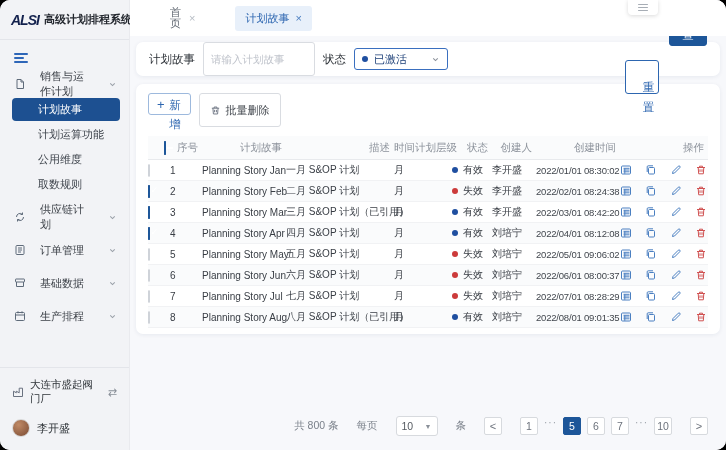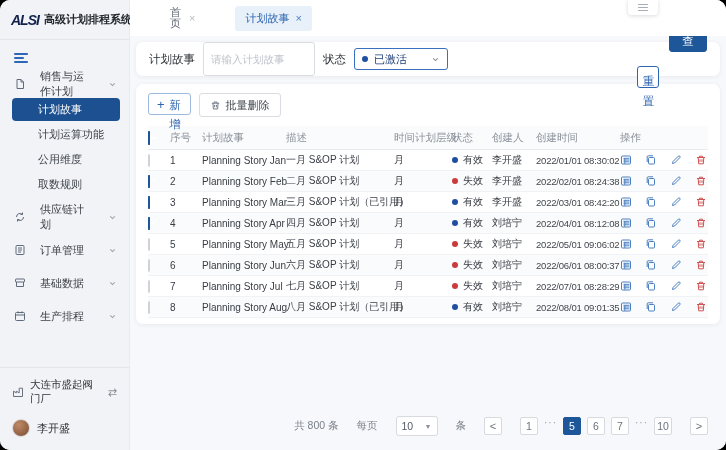--- a/index.html
+++ b/index.html
@@ -47,35 +47,35 @@
   .flabel { font-size:11.5px; color:#2b3036; white-space:nowrap; }
   .story-input { width:112px; height:22px; border:1px solid #d9dce1; border-radius:3px; font-size:10.5px; padding:16px 7px; color:#333; outline:none; font-family:inherit; }
   .story-input::placeholder { color:#c0c4cc; }
   .status-select { width:94px; height:22px; border:1px solid #3a6fbf; border-radius:3px; display:flex; align-items:center; gap:6px; padding:0 7px; font-size:11px; color:#1c3f77; cursor:pointer; background:#fff; }
   .dot { width:6px; height:6px; border-radius:50%; flex:none; }
   .dot.blue { background:#1f4fa0; }
   .dot.red { background:#cc3b3b; }
   .status-select .chev { margin-left:auto; color:#8a9099; display:flex; }
   .filter-actions { margin-left:auto; display:flex; gap:10px; }
   .btn { font-family:inherit; cursor:pointer; border-radius:3px; font-size:11.5px; }
-  .btn-reset { width:22px; height:22px; background:#fff; border:1px solid #2d66b0; color:#2d66b0; padding:4px; overflow:visible;margin-top:36px; }
+  .btn-reset { width:22px; height:22px; background:#fff; border:1px solid #2d66b0; color:#2d66b0; padding:16px; overflow:visible;margin-top:36px; }
   .btn-reset .wrap, .btn-query .wrap { display:block; width:13px; margin:0 auto; line-height:20px; word-break:break-all; }
   .btn-query { width:38px; height:22px; background:#1d5699; border:1px solid #1d5699; color:#fff; padding:0; overflow:hidden; }
 
   
   .table-card { padding:9px 12px 6px; flex:none; }
   .toolbar { display:flex; gap:8px; margin-bottom:9px; }
   .btn-add { height:22px; background:#fff; border:1px solid #9db9dd; color:#2d66b0; display:flex; align-items:flex-start; padding:2px 8px 0; gap:4px; overflow:visible; position:relative; z-index:2; }
   .btn-add .plus { font-size:13px; line-height:17px; }
   .btn-add .wrap { display:block; width:13px; line-height:19px; word-break:break-all; text-align:center; }
-  .btn-batch { height:24px; background:#fff; border:1px solid #d9dce1; color:#41464d; display:flex; align-items:center; padding:0 10px; gap:5px; font-size:11px; }
+  .btn-batch { height:34px; background:#fff; border:1px solid #d9dce1; color:#41464d; display:flex; align-items:center; padding:0 10px; gap:5px; font-size:11px; }
   .btn-batch .ticon { color:#6a7280; display:flex; }
 
   .thead, .trow { display:grid; grid-template-columns:22px 32px 84px 108px 58px 40px 44px 84px 1fr; align-items:center; }
-  .thead { height:24px; background:#fafbfc; border-bottom:1px solid #e8eaed; font-size:10.5px; color:#8d939c; }
+  .thead { height:24px; background:#fafbfc; border-bottom:1px solid #e8eaed; font-size:10.5px; color:#8d939c;text-align:right; }
   .trow { height:21px; border-bottom:1px solid #f1f2f4; font-size:10px; color:#383d44; }
   .trow.even { background:#fafbfc; }
   .thead > div, .trow > div { padding-right:4px; white-space:nowrap; overflow:visible; }
   .cell-time { font-size:9.5px; letter-spacing:-0.2px; color:#41464d; }
   .cb { width:12px; height:12px; border:1px solid #cfd3d9; border-radius:2px; background:#fff; position:relative; cursor:pointer; }
   .cb.indeterminate, .cb.checked { background:#1d5699; border-color:#1d5699; }
   .cb.indeterminate::after { content:""; position:absolute; left:2px; top:5px; width:6px; height:2px; background:#fff; }
   .cb.checked::after { content:"✓"; position:absolute; left:1.5px; top:-1px; color:#fff; font-size:9px; }
   .status-cell { display:flex; align-items:center; gap:5px; }
   .actions-cell { display:flex; align-items:center; gap:13px; }

